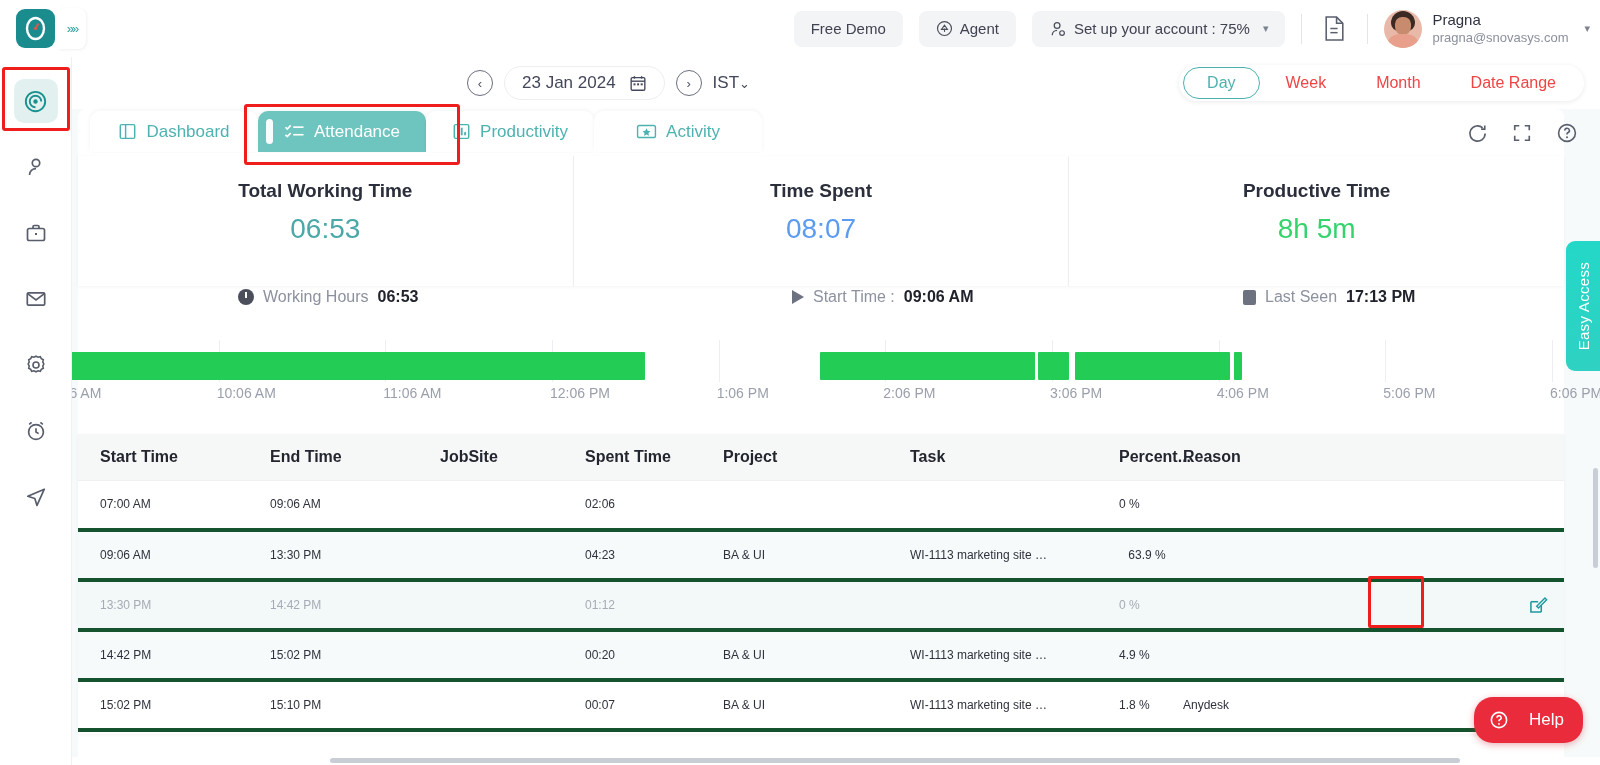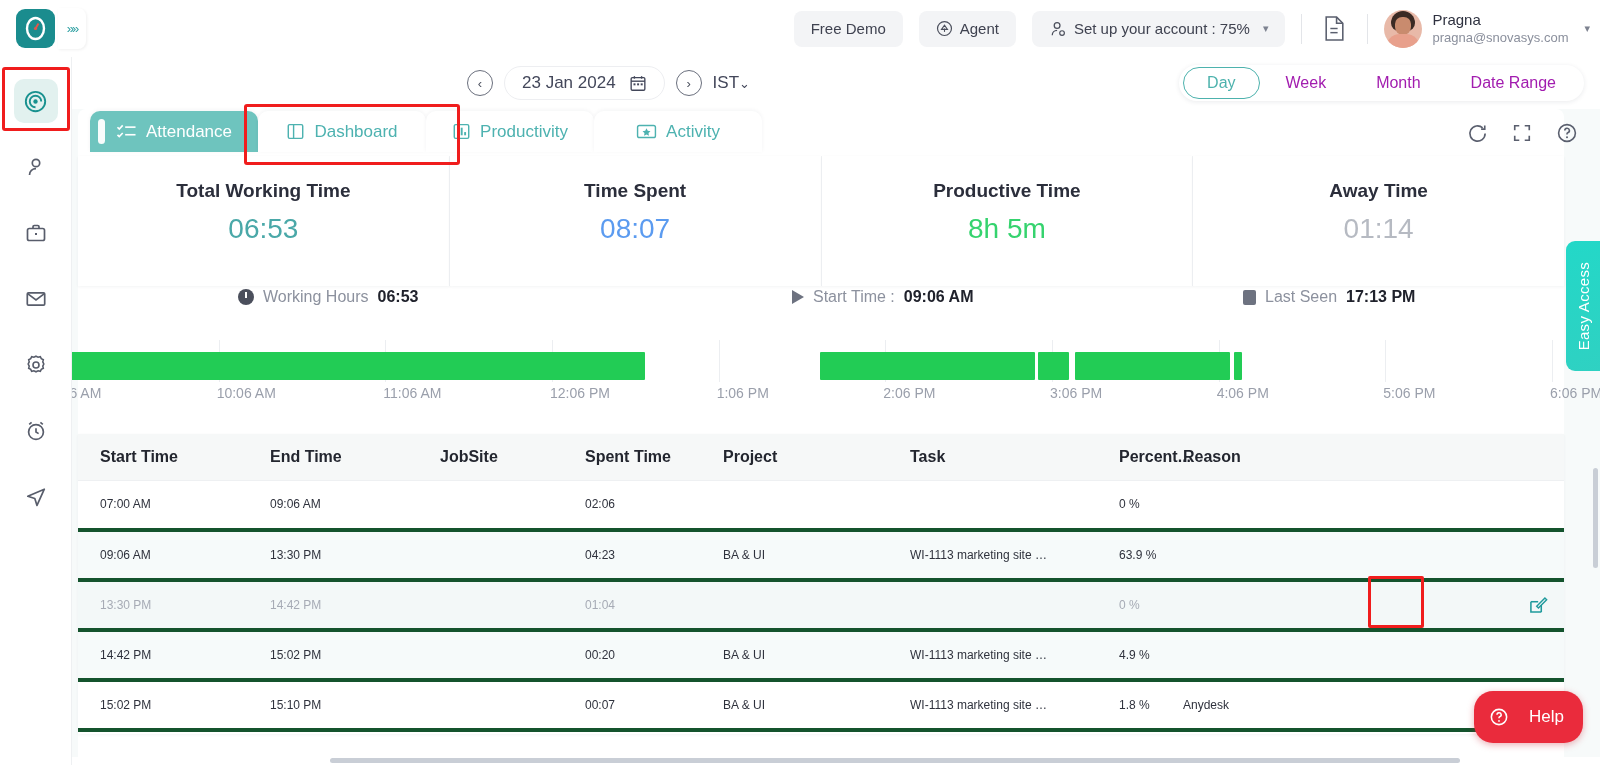--- a/index.html
+++ b/index.html
@@ -109,21 +109,21 @@
   .range-switch {
     position: absolute; right: 16px; top: 8px;
     height: 36px; background:#ffffff; border-radius:18px;
     display:flex; align-items:center; gap: 2px;
     box-shadow: 0 1px 5px rgba(20,30,50,.09);
     padding: 0 4px;
   }
   .range-opt {
     height: 32px; padding: 0 23px; border-radius: 16px;
     display:flex; align-items:center; justify-content:center;
-    font-size: 16px; color:#a21caf; cursor:pointer; border:1.5px solid transparent;
+    font-size: 16px; color:#ef4444; cursor:pointer; border:1.5px solid transparent;
     background:none; font-family:"Liberation Sans", sans-serif;
   }
   .range-opt.active { color:#4db2ad; border-color:#4db2ad; }
 
   
   .panel {
     position: absolute; left: 78px; top: 109px;
     width: 1486px; height: 648px;
     background: #ffffff;
     border-radius: 8px 8px 0 0;
@@ -235,21 +235,21 @@
     border-radius: 9px 0 0 9px;
     display:flex; align-items:center; justify-content:center;
     cursor:pointer; z-index: 50;
   }
   .easy-access span {
     writing-mode: vertical-rl; transform: rotate(180deg);
     color:#ffffff; font-size:15px; letter-spacing:.3px;
   }
   .help-btn {
     position:absolute; right:17px; bottom:22px;
-    height:52px; padding:0 19px 0 15px; border-radius:19px;
+    height:46px; padding:0 19px 0 15px; border-radius:19px;
     background:#ea2b3c; color:#fff; border:none; cursor:pointer;
     display:flex; align-items:center; gap:20px; font-size:17px;
     font-family:"Liberation Sans", sans-serif;
     box-shadow:0 2px 7px rgba(200,30,45,.35); z-index:55;
   }
   .scrollbar-v {
     position:absolute; right:2px; top:468px; width:5px; height:100px;
     background:#c9ced6; border-radius:3px; z-index:45;
   }
   .scrollbar-h {
@@ -396,39 +396,39 @@
     <button class="range-opt">Week</button>
     <button class="range-opt">Month</button>
     <button class="range-opt">Date Range</button>
   </div>
 </div>
 
 <div class="stage"></div>
 <div class="panel"></div>
 
 <div class="tabs">
+  <div class="tab">
+    <svg width="19" height="19" viewBox="0 0 20 20">
+      <rect x="2.4" y="2.8" width="15.2" height="14.4" rx="1.5" fill="none" stroke="currentColor" stroke-width="1.5"></rect>
+      <line x1="8" y1="2.8" x2="8" y2="17.2" stroke="currentColor" stroke-width="1.5"></line>
+    </svg>
+    <span>Dashboard</span>
+  </div>
   <div class="tab active">
     <svg width="21" height="19" viewBox="0 0 22 20">
       <path d="M1.5 5.5 3.4 7.4 7 3.6" fill="none" stroke="currentColor" stroke-width="1.7"></path>
       <path d="M1.5 13.5 3.4 15.4 7 11.6" fill="none" stroke="currentColor" stroke-width="1.7"></path>
       <line x1="9.6" y1="5.4" x2="20.5" y2="5.4" stroke="currentColor" stroke-width="1.7"></line>
       <line x1="9.6" y1="13.4" x2="20.5" y2="13.4" stroke="currentColor" stroke-width="1.7"></line>
     </svg>
     <span>Attendance</span>
   </div>
   <div class="tab">
     <svg width="19" height="19" viewBox="0 0 20 20">
       <rect x="2.4" y="2.8" width="15.2" height="14.4" rx="1.5" fill="none" stroke="currentColor" stroke-width="1.5"></rect>
-      <line x1="8" y1="2.8" x2="8" y2="17.2" stroke="currentColor" stroke-width="1.5"></line>
-    </svg>
-    <span>Dashboard</span>
-  </div>
-  <div class="tab">
-    <svg width="19" height="19" viewBox="0 0 20 20">
-      <rect x="2.4" y="2.8" width="15.2" height="14.4" rx="1.5" fill="none" stroke="currentColor" stroke-width="1.5"></rect>
       <rect x="5.6" y="9" width="2" height="5" fill="currentColor"></rect>
       <rect x="9.2" y="6" width="2" height="8" fill="currentColor"></rect>
       <rect x="12.8" y="10.6" width="2" height="3.4" fill="currentColor"></rect>
     </svg>
     <span>Productivity</span>
   </div>
   <div class="tab">
     <svg width="21" height="19" viewBox="0 0 22 20">
       <rect x="1.6" y="3.6" width="18.8" height="12.8" rx="2" fill="none" stroke="currentColor" stroke-width="1.5"></rect>
       <path d="M11 6.6l1.3 2.7 2.9.4-2.1 2 .5 2.9L11 13.2 8.4 14.6l.5-2.9-2.1-2 2.9-.4z" fill="currentColor"></path>
@@ -464,24 +464,20 @@
     <div class="card-title">Total Working Time</div>
     <div class="card-value" style="color:#4aa8a8">06:53</div>
   </div>
   <div class="card">
     <div class="card-title">Time Spent</div>
     <div class="card-value" style="color:#5b9bf0">08:07</div>
   </div>
   <div class="card">
     <div class="card-title">Productive Time</div>
     <div class="card-value" style="color:#35d36e">8h 5m</div>
-  </div>
-  <div class="card">
-    <div class="card-title">Away Time</div>
-    <div class="card-value" style="color:#b6bac2">01:14</div>
   </div>
 </div>
 
 <div class="summary">
   <div class="sum-item" style="left:160px;">
     <span class="clk"></span>
     <span>Working Hours</span>
     <b>06:53</b>
   </div>
   <div class="sum-item" style="left:678px;margin-left:36px;">
@@ -566,29 +562,29 @@
           <td style="padding-left: 8px;"></td>
           <td style="padding-left: 168px;"></td>
         </tr>
         <tr class="alt">
           <td>09:06 AM</td>
           <td>13:30 PM</td>
           <td></td>
           <td>04:23</td>
           <td>BA &amp; UI</td>
           <td>WI-1113 marketing site …</td>
-          <td style="padding-left: 14px;">63.9 %</td>
+          <td style="padding-left: 14px; text-align: center;">63.9 %</td>
           <td style="padding-left: 8px;"></td>
           <td style="padding-left: 168px;"></td>
         </tr>
         <tr class="muted">
           <td>13:30 PM</td>
           <td>14:42 PM</td>
           <td></td>
-          <td>01:04</td>
+          <td>01:12</td>
           <td></td>
           <td></td>
           <td style="padding-left: 14px;">0 %</td>
           <td style="padding-left: 8px;"></td>
           <td style="padding-left: 162px;">
             <button class="edit-btn">
               <svg width="20" height="20" viewBox="0 0 22 22" fill="none">
                 <path d="M3.2 7.4v11.4h11.4" stroke="currentColor" stroke-width="1.7"></path>
                 <path d="M3.2 7.4h8" stroke="currentColor" stroke-width="1.7"></path>
                 <path d="M14.6 18.8V11" stroke="currentColor" stroke-width="1.7"></path>

